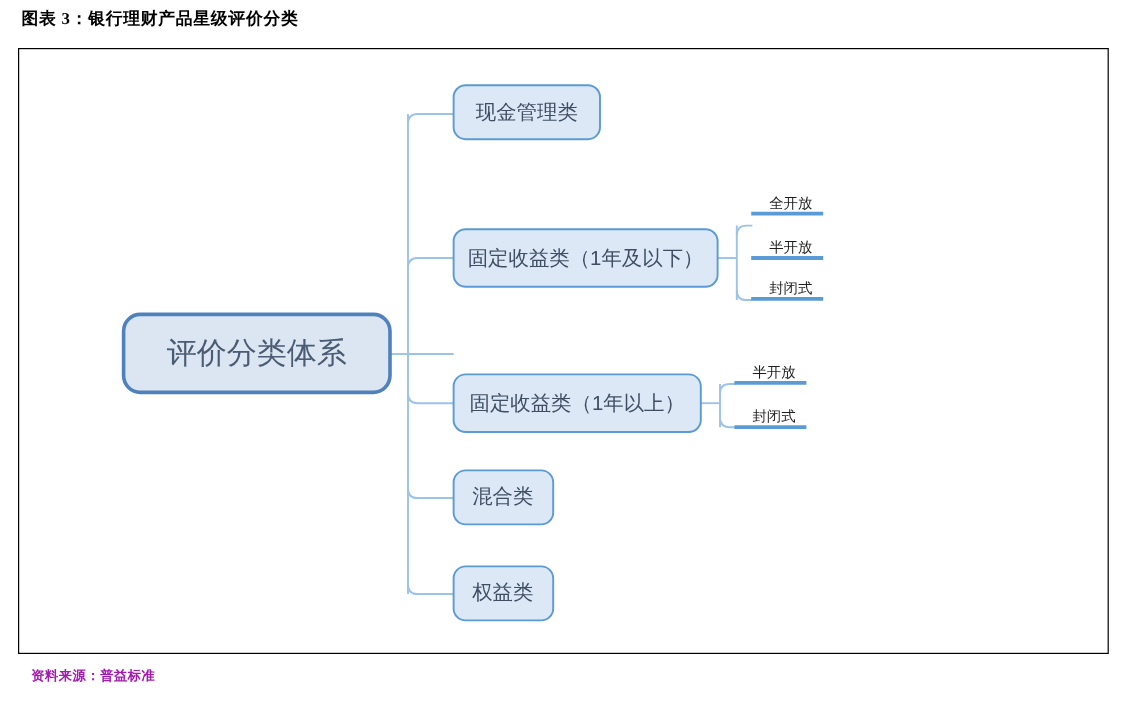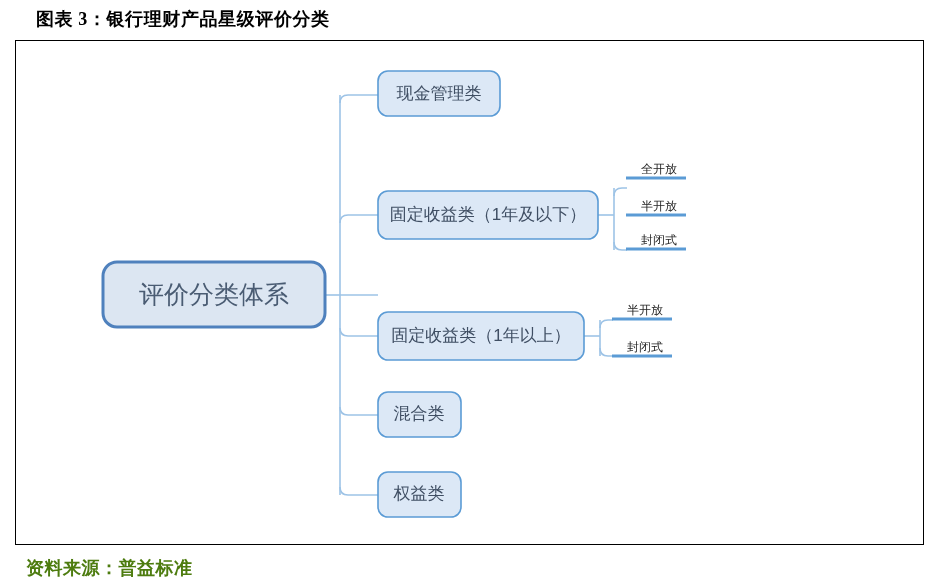--- a/index.html
+++ b/index.html
@@ -16,48 +16,48 @@
     overflow: hidden;
   }
   #page {
     position: absolute;
     left: 0; top: 0;
     width: 940px;
     height: 584px;
   }
   .fig-title {
     position: absolute;
-    left: 36px;
+    left: 18px;
     top: 7px;
     font-family: "Liberation Serif", serif;
     font-weight: bold;
-    font-size: 18px;
+    font-size: 14px;
     letter-spacing: 0.6px;
     color: #000000;
     white-space: nowrap;
   }
   .fig-frame {
     position: absolute;
     left: 15px;
     top: 40px;
     width: 909px;
     height: 505px;
     border: 1px solid #000000;
     background: #ffffff;
     box-sizing: border-box;
   }
   .fig-source {
     position: absolute;
     left: 26px;
     top: 556px;
     font-family: Liberation Serif, serif;
     font-weight: bold;
-    font-size: 18px;
+    font-size: 11px;
     letter-spacing: 0.5px;
-    color: #4d7c0f;
+    color: #a21caf;
     white-space: nowrap;
   }
   #diagram {
     position: absolute;
     left: 15px;
     top: 40px;
     width: 909px;
     height: 505px;
   }
   .node-box {

